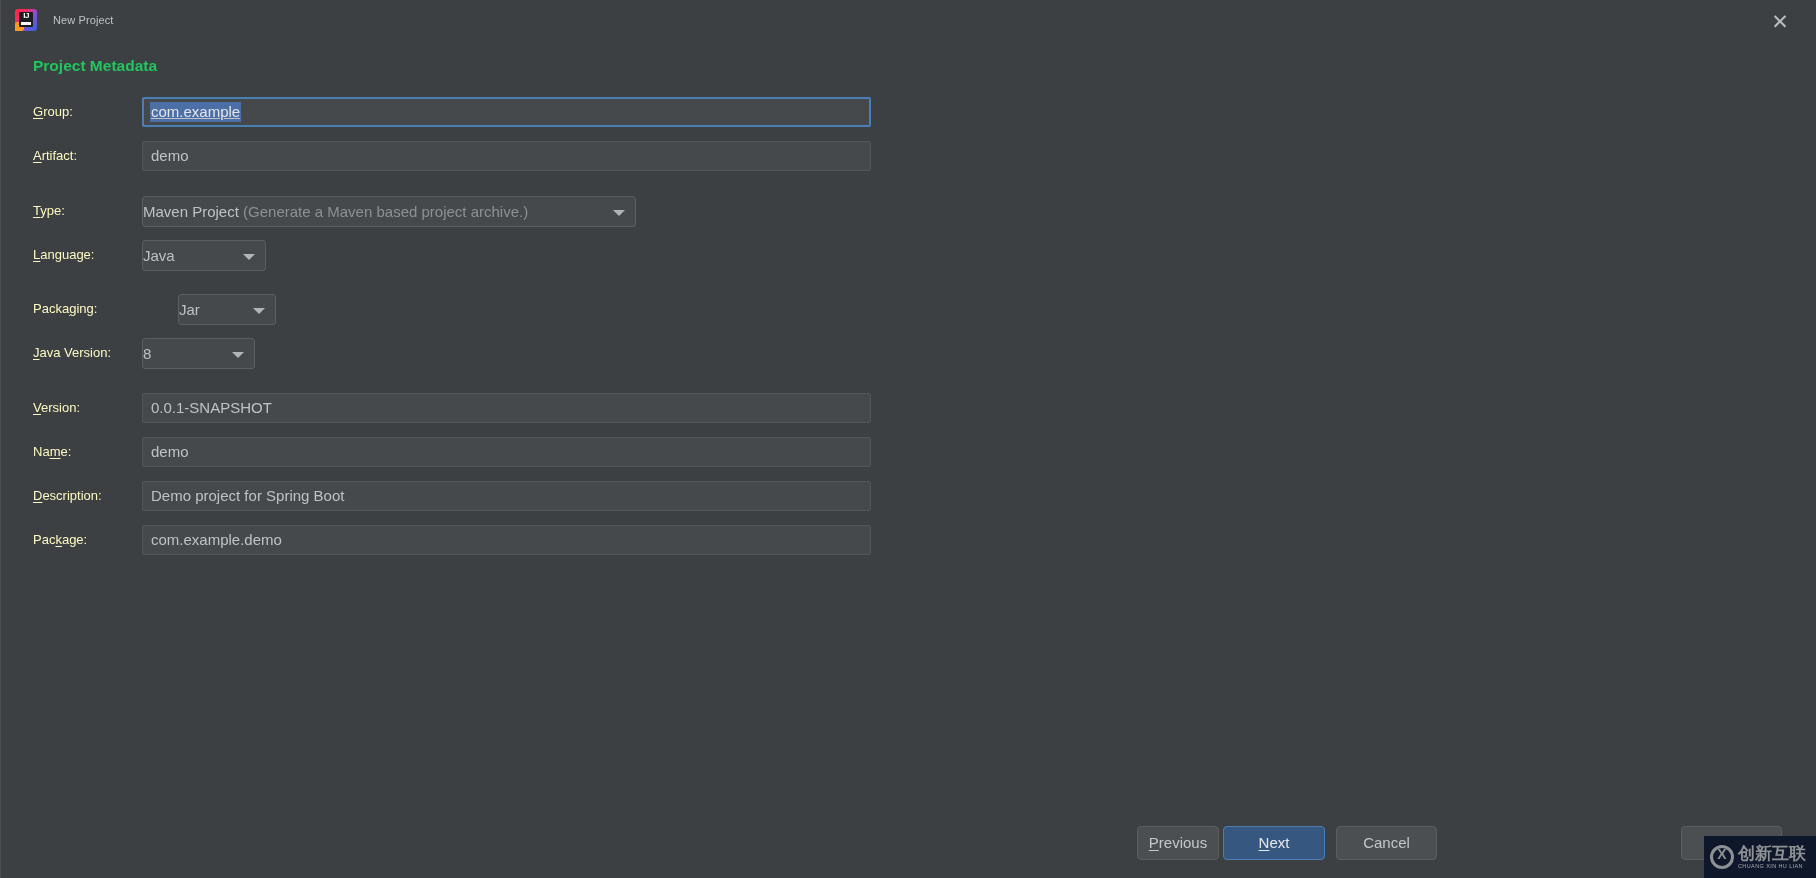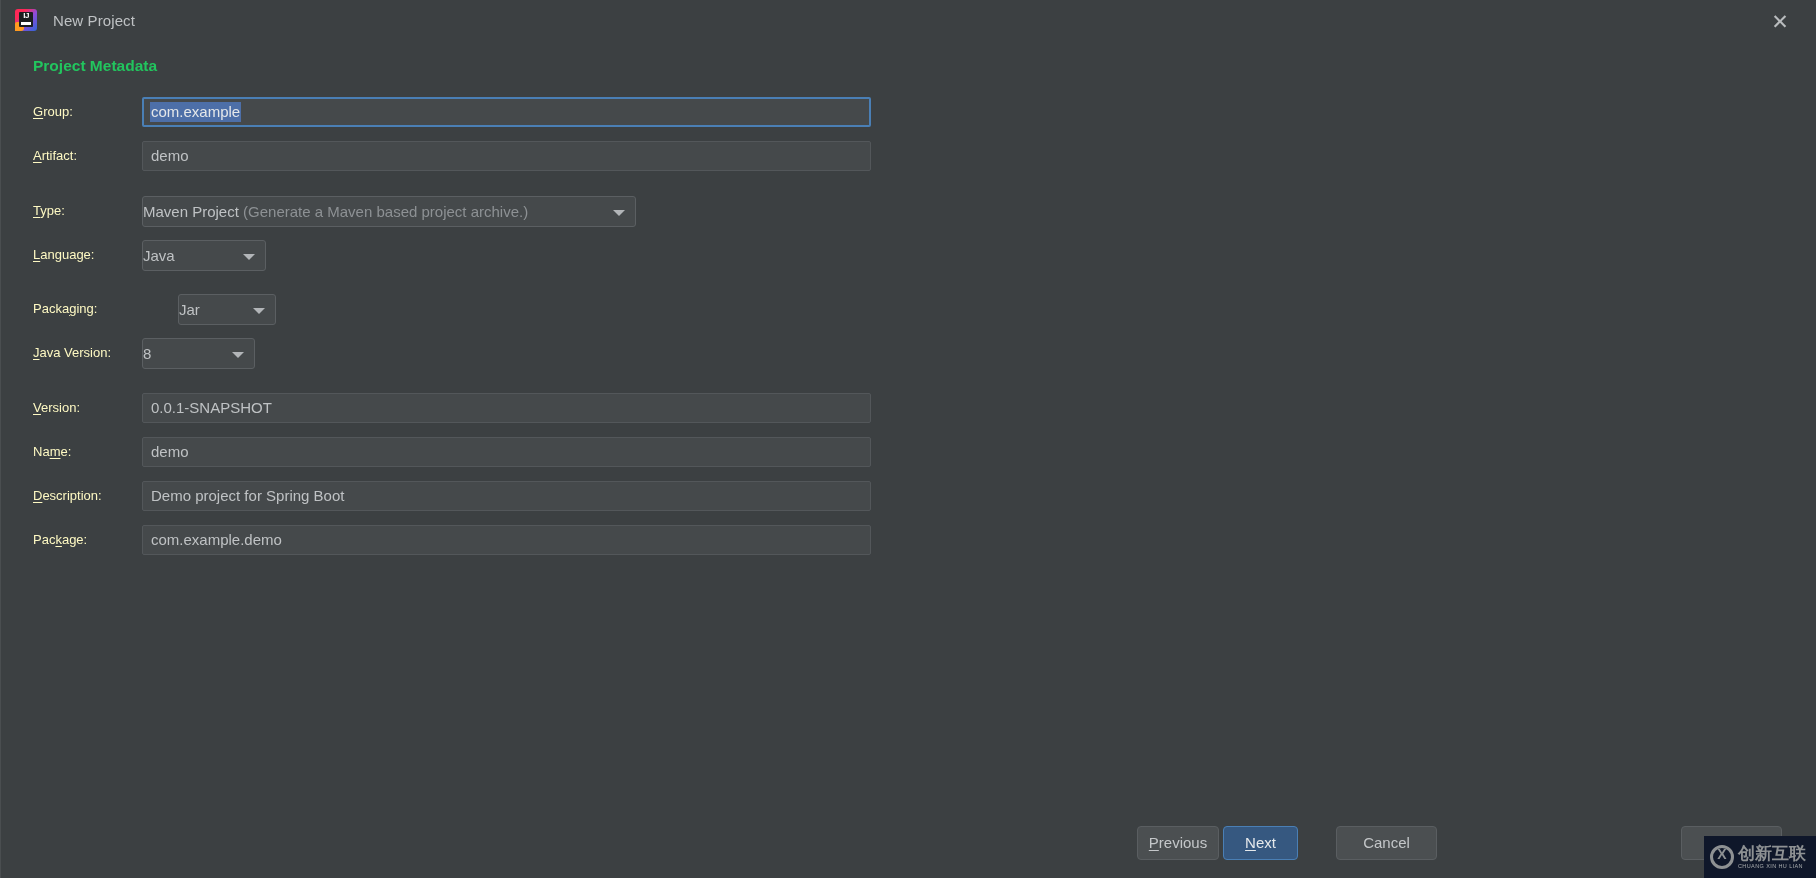--- a/index.html
+++ b/index.html
@@ -58,21 +58,21 @@
     letter-spacing: -0.5px;
   }
   .app-logo .bar {
     position: absolute; left: 6px; top: 13px;
     width: 10px; height: 3px;
     background: #ffffff;
   }
   .title-text {
     margin-left: 16px;
     color: #bfc2c4;
-    font-size: 15px;
+    font-size: 11px;
     letter-spacing: 0.1px;
   }
   .close-btn {
     position: absolute; right: 22px; top: 6px;
     width: 30px; height: 30px;
     display: flex; align-items: center; justify-content: center;
     color: #b9bcbe; font-size: 21px; font-weight: 300;
     line-height: 1; cursor: pointer;
   }
 
@@ -102,20 +102,21 @@
     line-height: 28px;
     padding: 0 8px;
     white-space: nowrap;
     overflow: hidden;
   }
   .field.focused {
     border: 2px solid #4a7fb5;
     background: #45494b;
     line-height: 26px;
     padding: 0 6px;
+    text-decoration: underline;
   }
   .sel {
     background: #4d6fa8;
     color: #e4e7e9;
     padding: 1px 1px 2px 1px;
   }
 
   .combo {
     position: absolute; left: 141px;
     height: 31px;
@@ -248,21 +249,21 @@
         <div class="field" style="width: 729px;"><span>Demo project for Spring Boot</span></div>
       </div>
       <div class="row" style="top: 525px;">
         <div class="lbl">Pac<u>k</u>age:</div>
         <div class="field" style="width: 729px;"><span>com.example.demo</span></div>
       </div>
     </div>
 
   <div id="button-bar">
       <div class="btn" style="left: 1136px; width: 82px;"><u>P</u>revious</div>
-      <div class="btn primary" style="left: 1222px; width: 75px;"><u>N</u>ext</div>
+      <div class="btn primary" style="left: 1222px; width: 102px;"><u>N</u>ext</div>
       <div class="btn" style="left: 1335px; width: 101px;">Cancel</div>
       <div class="btn" style="left: 1680px; width: 101px;"></div>
     </div>
 
   <div class="watermark">
     <div class="wm-logo"></div>
     <div class="wm-txt">
       <span class="wm-cn">创新互联</span>
       <span class="wm-en">CHUANG XIN HU LIAN</span>
     </div>

